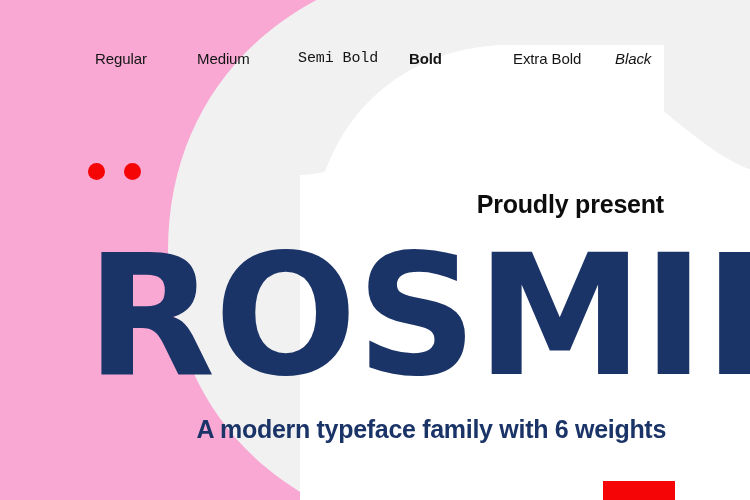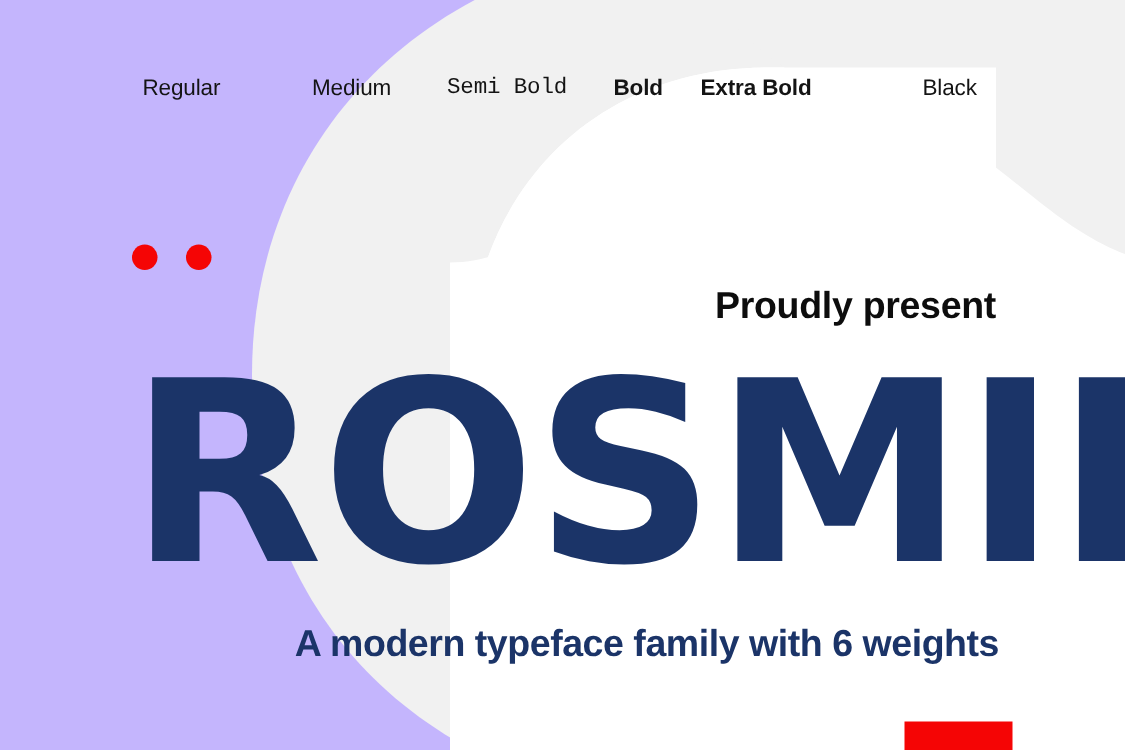--- a/index.html
+++ b/index.html
@@ -40,21 +40,21 @@
     top: 0;
     font-family: "Liberation Sans", sans-serif;
     font-size: 15px;
     line-height: 26px;
     color: #141414;
     white-space: nowrap;
     letter-spacing: -0.1px;
     pointer-events: auto;
   }
   .weight-item.w-regular  { font-weight: 400; }
-  .weight-item.w-medium   { font-weight: 400; margin-left: 11px; }
+  .weight-item.w-medium   { font-weight: 400; }
   .weight-item.w-semibold { font-weight: 400; }
   .weight-item.w-bold     { font-weight: 700; }
   .weight-item.w-xbold    { font-weight: 400; }
   .weight-item.w-black    { font-weight: 400; }
 
   
   .dot {
     position: absolute;
     width: 17px;
     height: 17px;
@@ -116,21 +116,21 @@
     left: 603px;
     top: 481px;
     width: 72px;
     height: 19px;
     z-index: 3;
   }
 </style>
 </head>
 <body>
 
-<div id="stage" style="background: #c4b5fd;">
+<div id="stage" style="background: #f9a8d4;">
 
   <svg id="bg-layer" viewBox="0 0 750 500" width="750" height="500" preserveAspectRatio="none" xmlns="http://www.w3.org/2000/svg">
 
     <g>
       <path d="M 488 -40
                C 300 -40 168 80 168 250
                C 168 420 296 540 488 540
                L 760 540
                L 760 -40
                Z" fill="#f1f1f1"></path>
@@ -167,22 +167,22 @@
              L 664 455
              L 512 455
              C 390 455 312 367 312 250 Z" fill="#ffffff"></path>
   </svg>
 
   <div id="weights-row">
     <span class="weight-item w-regular" style="left: 95px; font-weight: 400; color: rgb(20, 20, 20);">Regular</span>
     <span class="weight-item w-medium" style="left: 197px; font-weight: 400; color: rgb(20, 20, 20);">Medium</span>
     <span class="weight-item w-semibold" style="left: 298px; font-weight: 400; color: rgb(20, 20, 20); font-family: Liberation Mono, monospace;">Semi Bold</span>
     <span class="weight-item w-bold" style="left: 409px; font-weight: 700; color: rgb(20, 20, 20);">Bold</span>
-    <span class="weight-item w-xbold" style="left: 467px; font-weight: 700; color: rgb(20, 20, 20);">Extra Bold</span>
-    <span class="weight-item w-black" style="left: 615px; font-weight: 400; color: rgb(20, 20, 20);">Black</span>
+    <span class="weight-item w-xbold" style="left: 513px; font-weight: 400; color: rgb(20, 20, 20);">Extra Bold</span>
+    <span class="weight-item w-black" style="left: 615px; font-weight: 400; color: rgb(20, 20, 20); font-style: italic;">Black</span>
   </div>
 
   <div class="dot" id="dot-left" style="background: rgb(245, 5, 5);"></div>
   <div class="dot" id="dot-right" style="background: rgb(245, 5, 5);"></div>
 
   <div id="eyebrow">Proudly present</div>
 
   <div id="headline" style="color: rgb(27, 52, 104);">ROSMIE</div>
 
   <div id="subtitle" style="color: rgb(27, 52, 104);">A modern typeface family with 6 weights</div>

